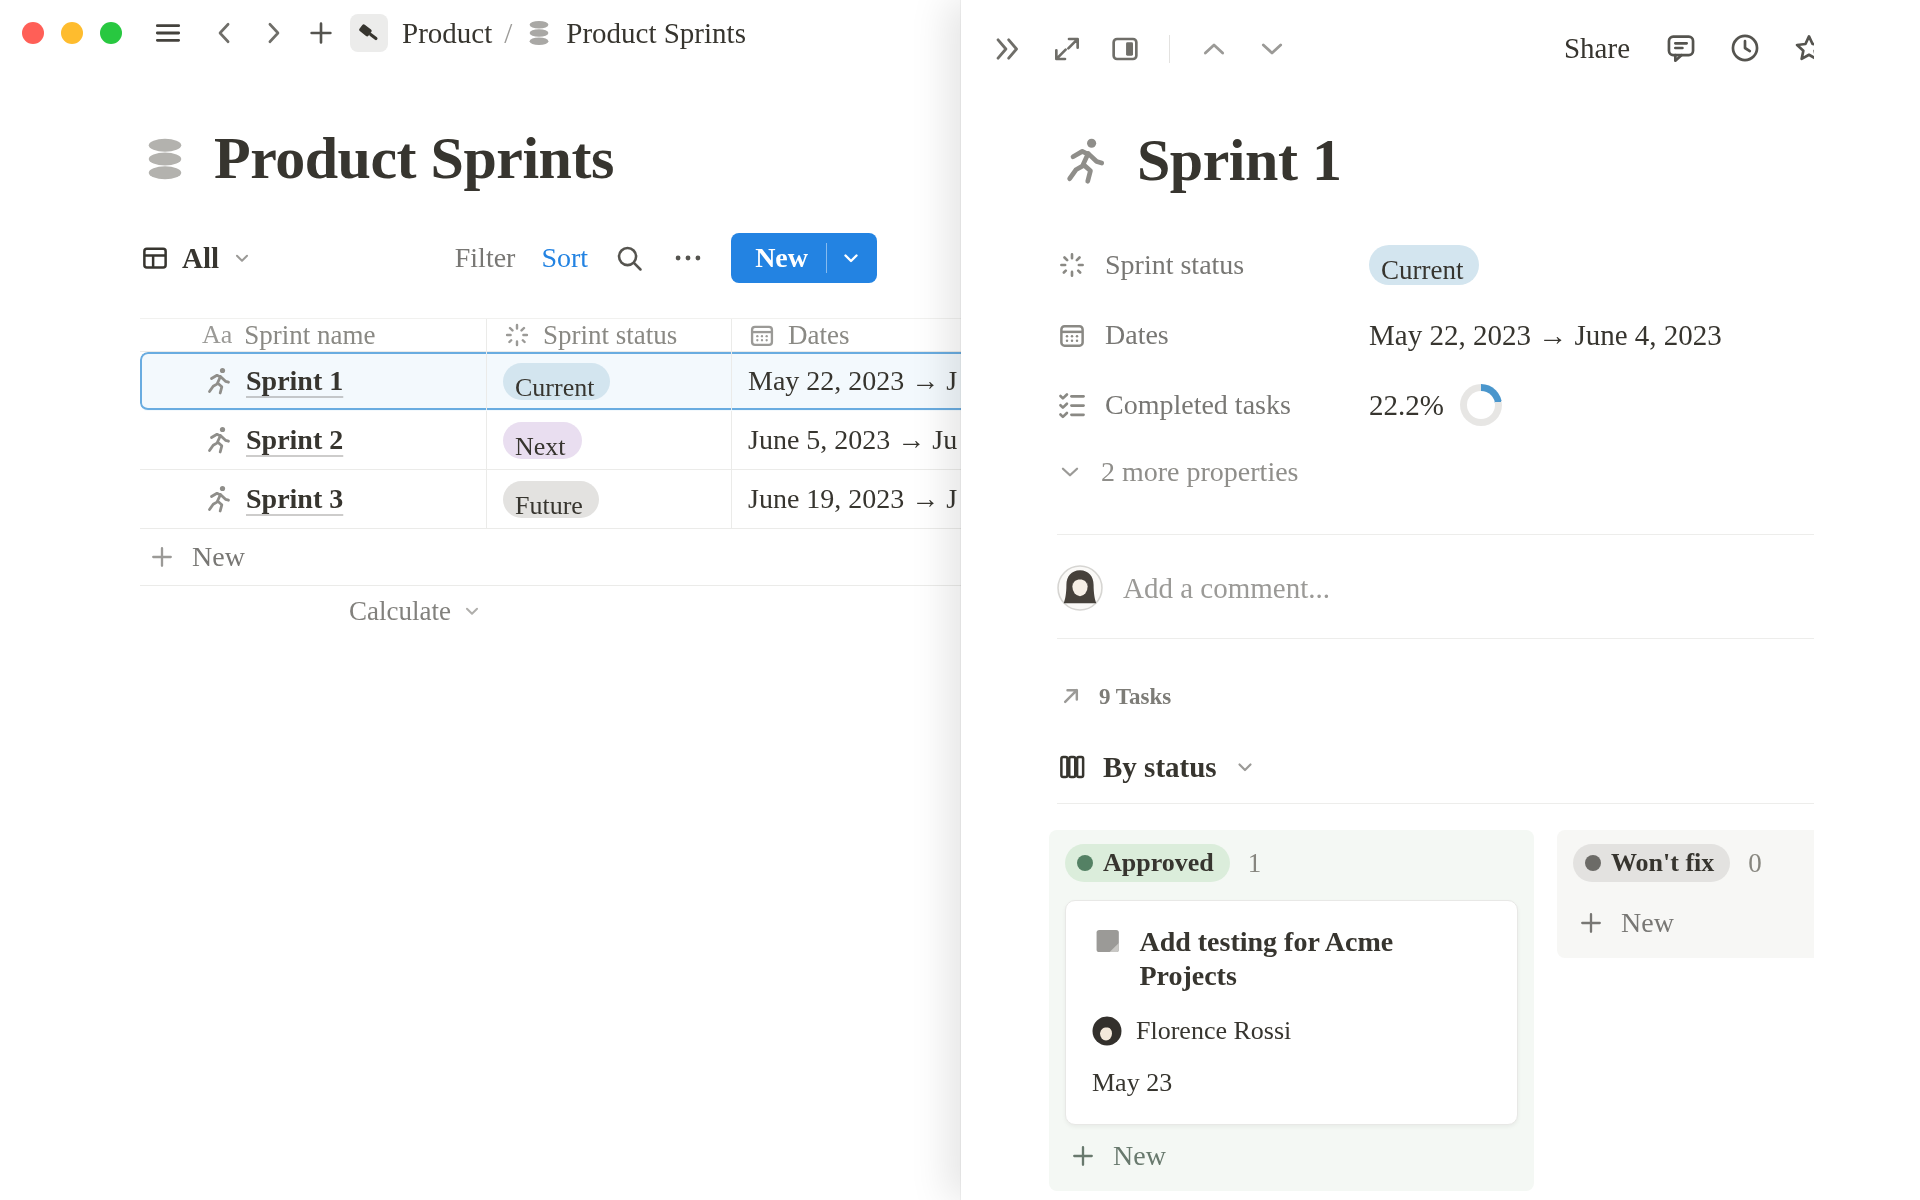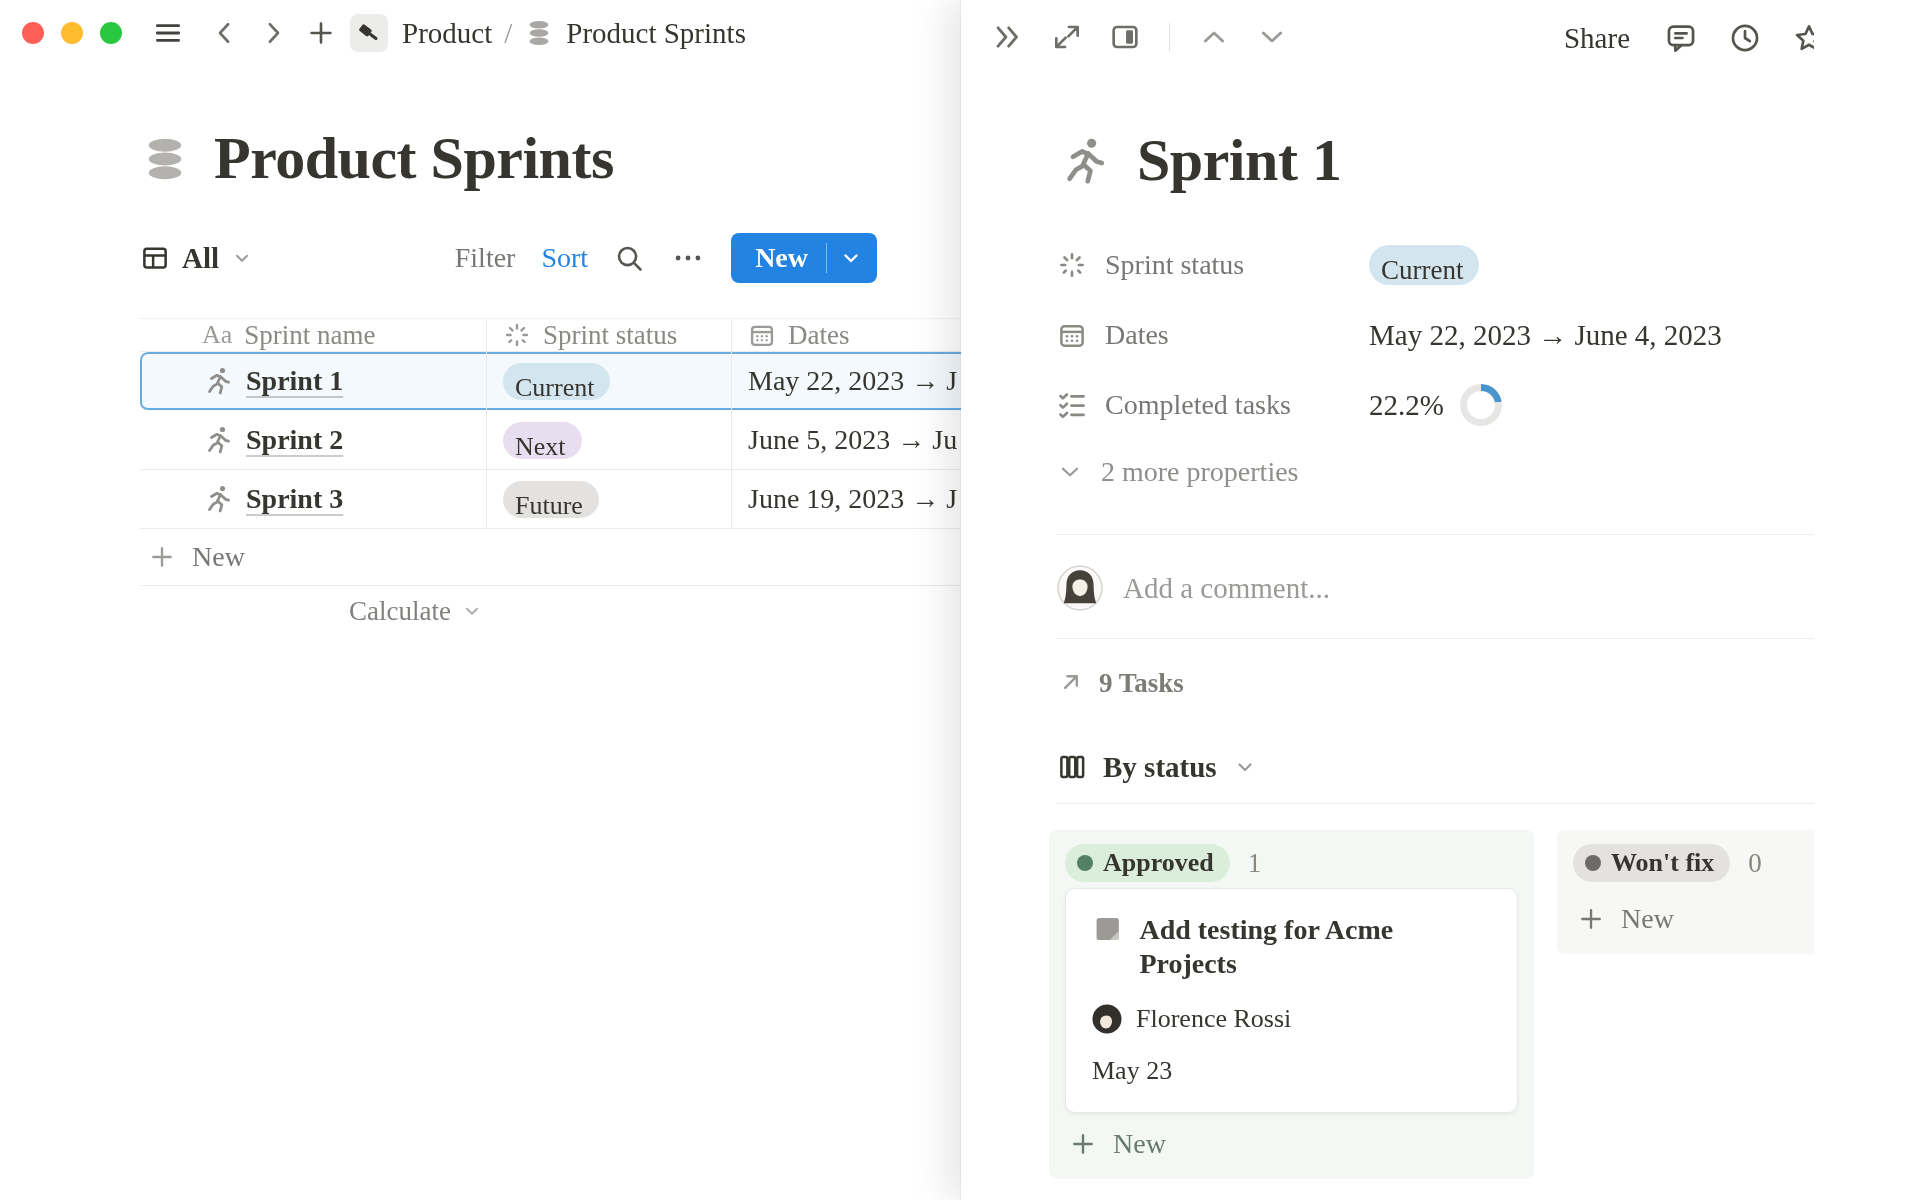--- a/index.html
+++ b/index.html
@@ -58,21 +58,21 @@
   .row-icon { color:#8f8e8a; }
   .row-name { font-weight:600; text-decoration:underline; text-decoration-color:rgba(55,53,47,.25); text-decoration-thickness:2px; text-underline-offset:6px; }
   .pill { display:inline-flex; align-items:center; gap:10px; height:37px; padding:0 16px 0 12px; border-radius:19px; font-size:26px; white-space:nowrap;flex-direction:column; }
   .pill .dot { width:16px; height:16px; border-radius:50%; }
   .t-new { display:flex; align-items:center; gap:16px; height:57px; padding-left:8px; color:#787774; font-size:28px; border-bottom:1px solid var(--c-border,#ebebe9); }
   .t-calc { width:347px; height:50px; display:flex; align-items:center; justify-content:flex-end; gap:10px; color:#82817d; font-size:27px; padding-right:4px; }
 
   
   .rp { position:absolute; left:961px; top:0; width:959px; height:1200px; background:#fff;
         box-shadow:-1px 0 0 rgba(0,0,0,.04), -14px 0 36px rgba(0,0,0,.10); }
-  .rp-topbar { position:absolute; left:0; top:0; right:0; height:66px; display:flex; align-items:flex-start; padding:0 28px 0 30px;margin-top:20px; }
+  .rp-topbar { position:absolute; left:0; top:0; right:0; height:66px; display:flex; align-items:flex-end; padding:0 28px 0 30px; }
   .rp-tb-left { display:flex; align-items:center; gap:26px; }
   .rp-tb-div { width:1px; height:28px; background:#e3e2e0; margin:0 2px; }
   .rp-tb-spacer { flex:1; }
   .rp-tb-right { display:flex; align-items:center; gap:30px; }
   .share-label { font-size:29px; color:#37352f; margin-right:4px; }
 
   .rp-title { position:absolute; left:96px; top:126px; display:flex; align-items:center; gap:26px; }
   .rp-title .runner { color:#8f8e8a; }
   .rp-title h2 { font-size:60px; font-weight:700; letter-spacing:-0.5px; }
 
@@ -85,27 +85,27 @@
   .ring { width:42px; height:42px; margin-left:16px; border-radius:50%; position:relative;
           background:conic-gradient(var(--ring-color,#4a96cc) var(--ring-deg,80deg), var(--ring-track,#e7e6e4) 0); }
   .ring::after { content:""; position:absolute; inset:7px; border-radius:50%; background:#fff; }
   .more-props { display:flex; align-items:center; gap:18px; height:64px; color:#8f8e8a; font-size:28px; }
 
   .rp-div { position:absolute; left:96px; right:16px; height:1px; background:#ededeb; }
 
   .rp-comment { position:absolute; left:96px; top:565px; display:flex; align-items:center; gap:20px;justify-content:space-between; }
   .comment-ph { color:#9b9a97; font-size:29px; }
 
-  .rp-tasks { position:absolute; left:96px; top:668px; height:42px; display:flex; align-items:flex-start; gap:14px; color:#7d7c77; font-size:27px; font-weight:600; }
+  .rp-tasks { position:absolute; left:96px; top:668px; height:42px; display:flex; align-items:flex-end; gap:14px; color:#7d7c77; font-size:23px; font-weight:600; }
   .rp-view { position:absolute; left:96px; top:744px; height:46px; display:flex; align-items:center; gap:16px; font-size:29px; font-weight:700; }
   .rp-view .chev { color:#9b9a97; }
 
   .board { position:absolute; left:88px; top:830px; right:0; display:flex; gap:23px; align-items:flex-start; overflow:hidden; }
   .b-col { width:485px; flex:none; border-radius:8px; padding:14px 16px 12px; }
-  .b-head { display:flex; align-items:center; gap:18px; margin-bottom:6px; }
+  .b-head { display:flex; align-items:center; gap:18px; margin-bottom:18px; }
   .b-pill { display:inline-flex; align-items:center; gap:10px; height:38px; padding:0 16px 0 12px; border-radius:19px; font-size:26px; font-weight:700; }
   .b-pill .dot { width:16px; height:16px; border-radius:50%; }
   .b-count { font-size:27px; color:#87867f; }
   .card { background:#fff; border:1px solid #e8e8e6; border-radius:10px; box-shadow:0 2px 4px rgba(15,15,15,.05); padding:24px 26px 26px; }
   .card-title { display:flex; align-items:flex-start; gap:16px; font-size:28px; font-weight:700; line-height:1.2; }
   .card-person { display:flex; align-items:center; gap:14px; font-size:26px; margin-top:24px; }
   .card-date { font-size:26px; margin-top:22px; }
   .b-new { display:flex; align-items:center; gap:16px; height:46px; margin-top:8px; padding-left:4px; font-size:28px; }
 </style>
 </head>

